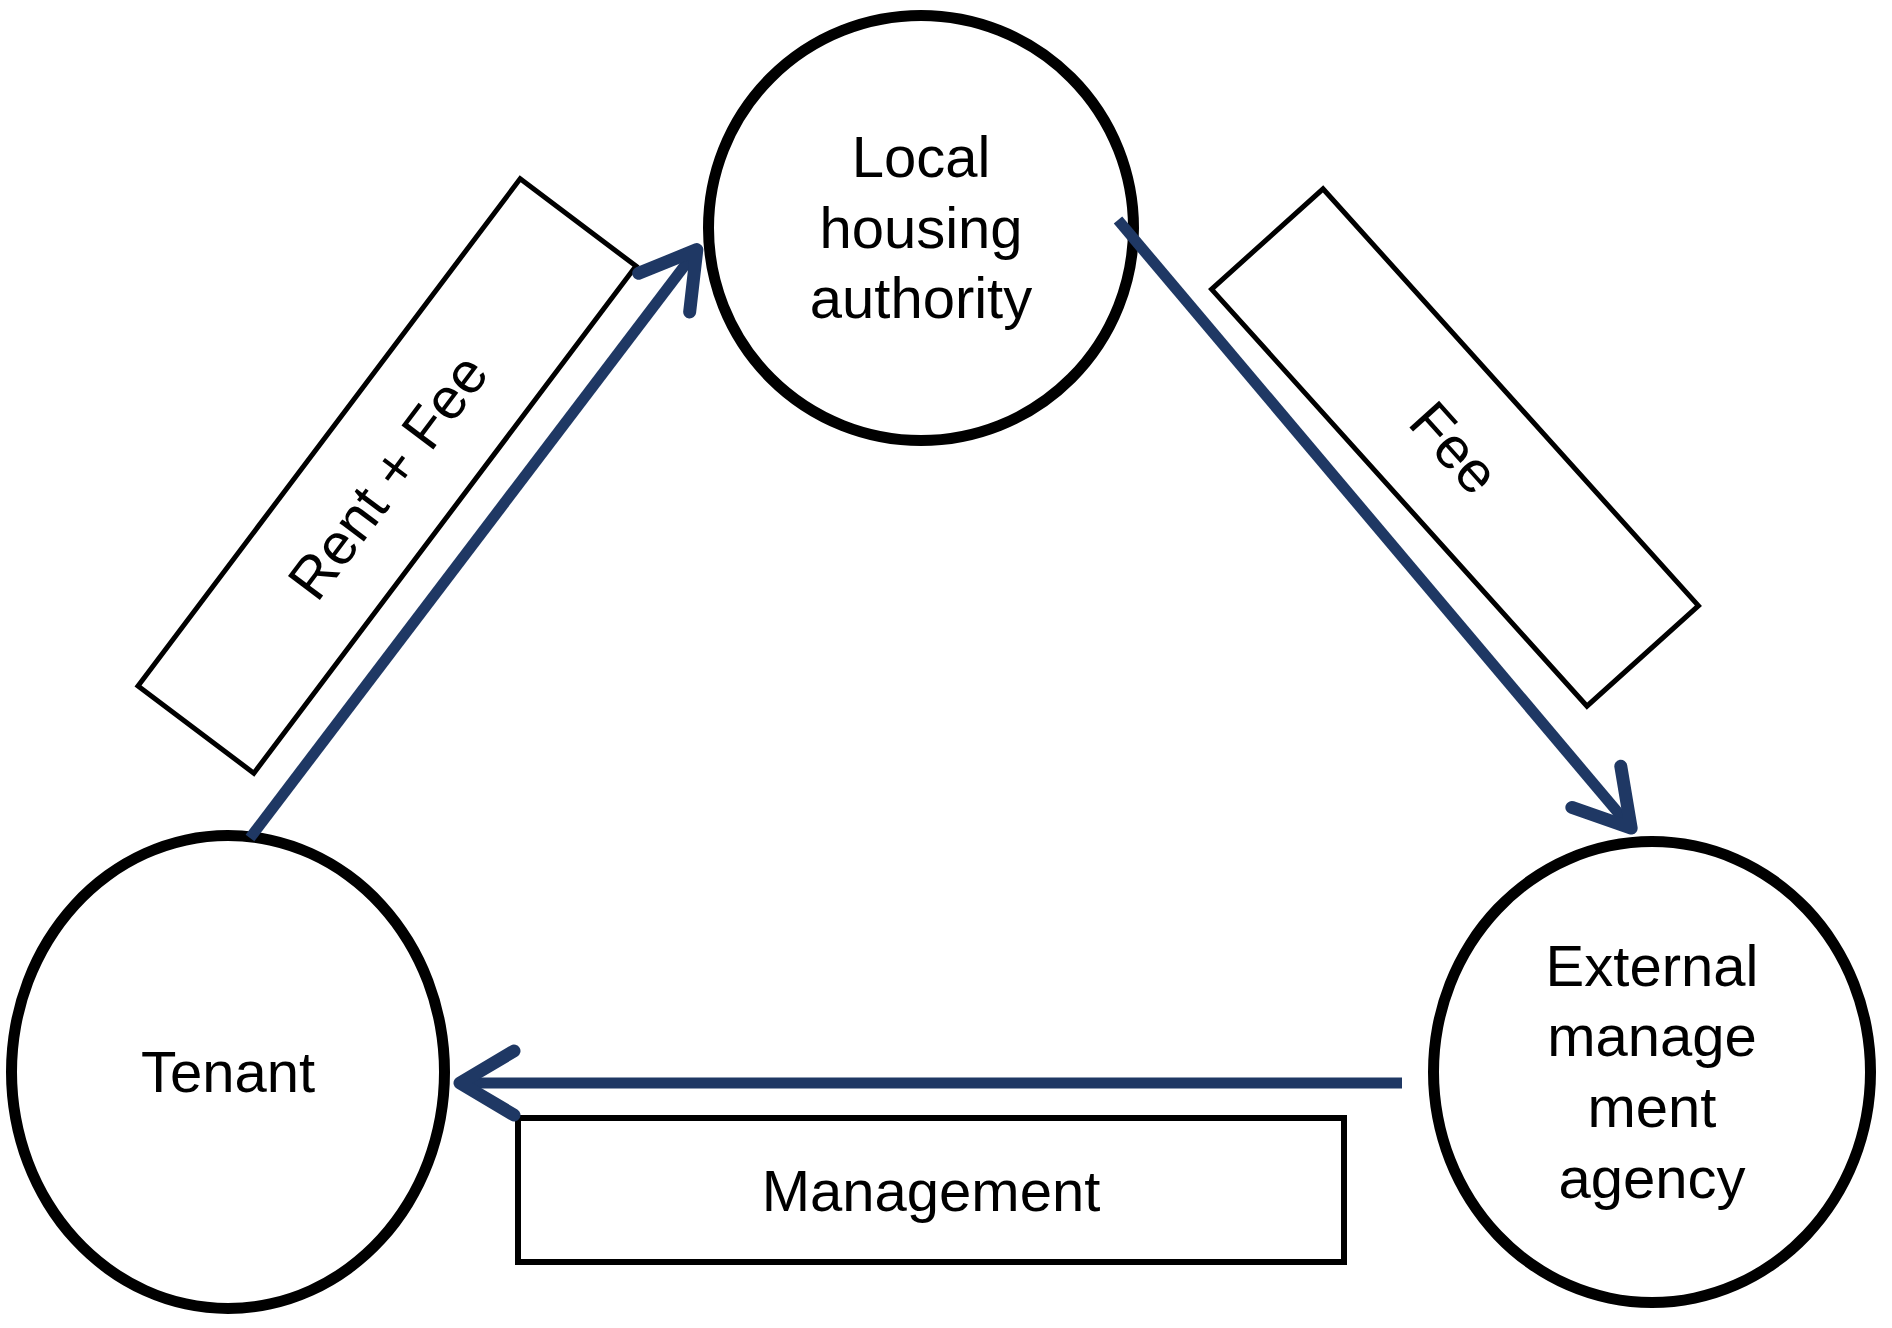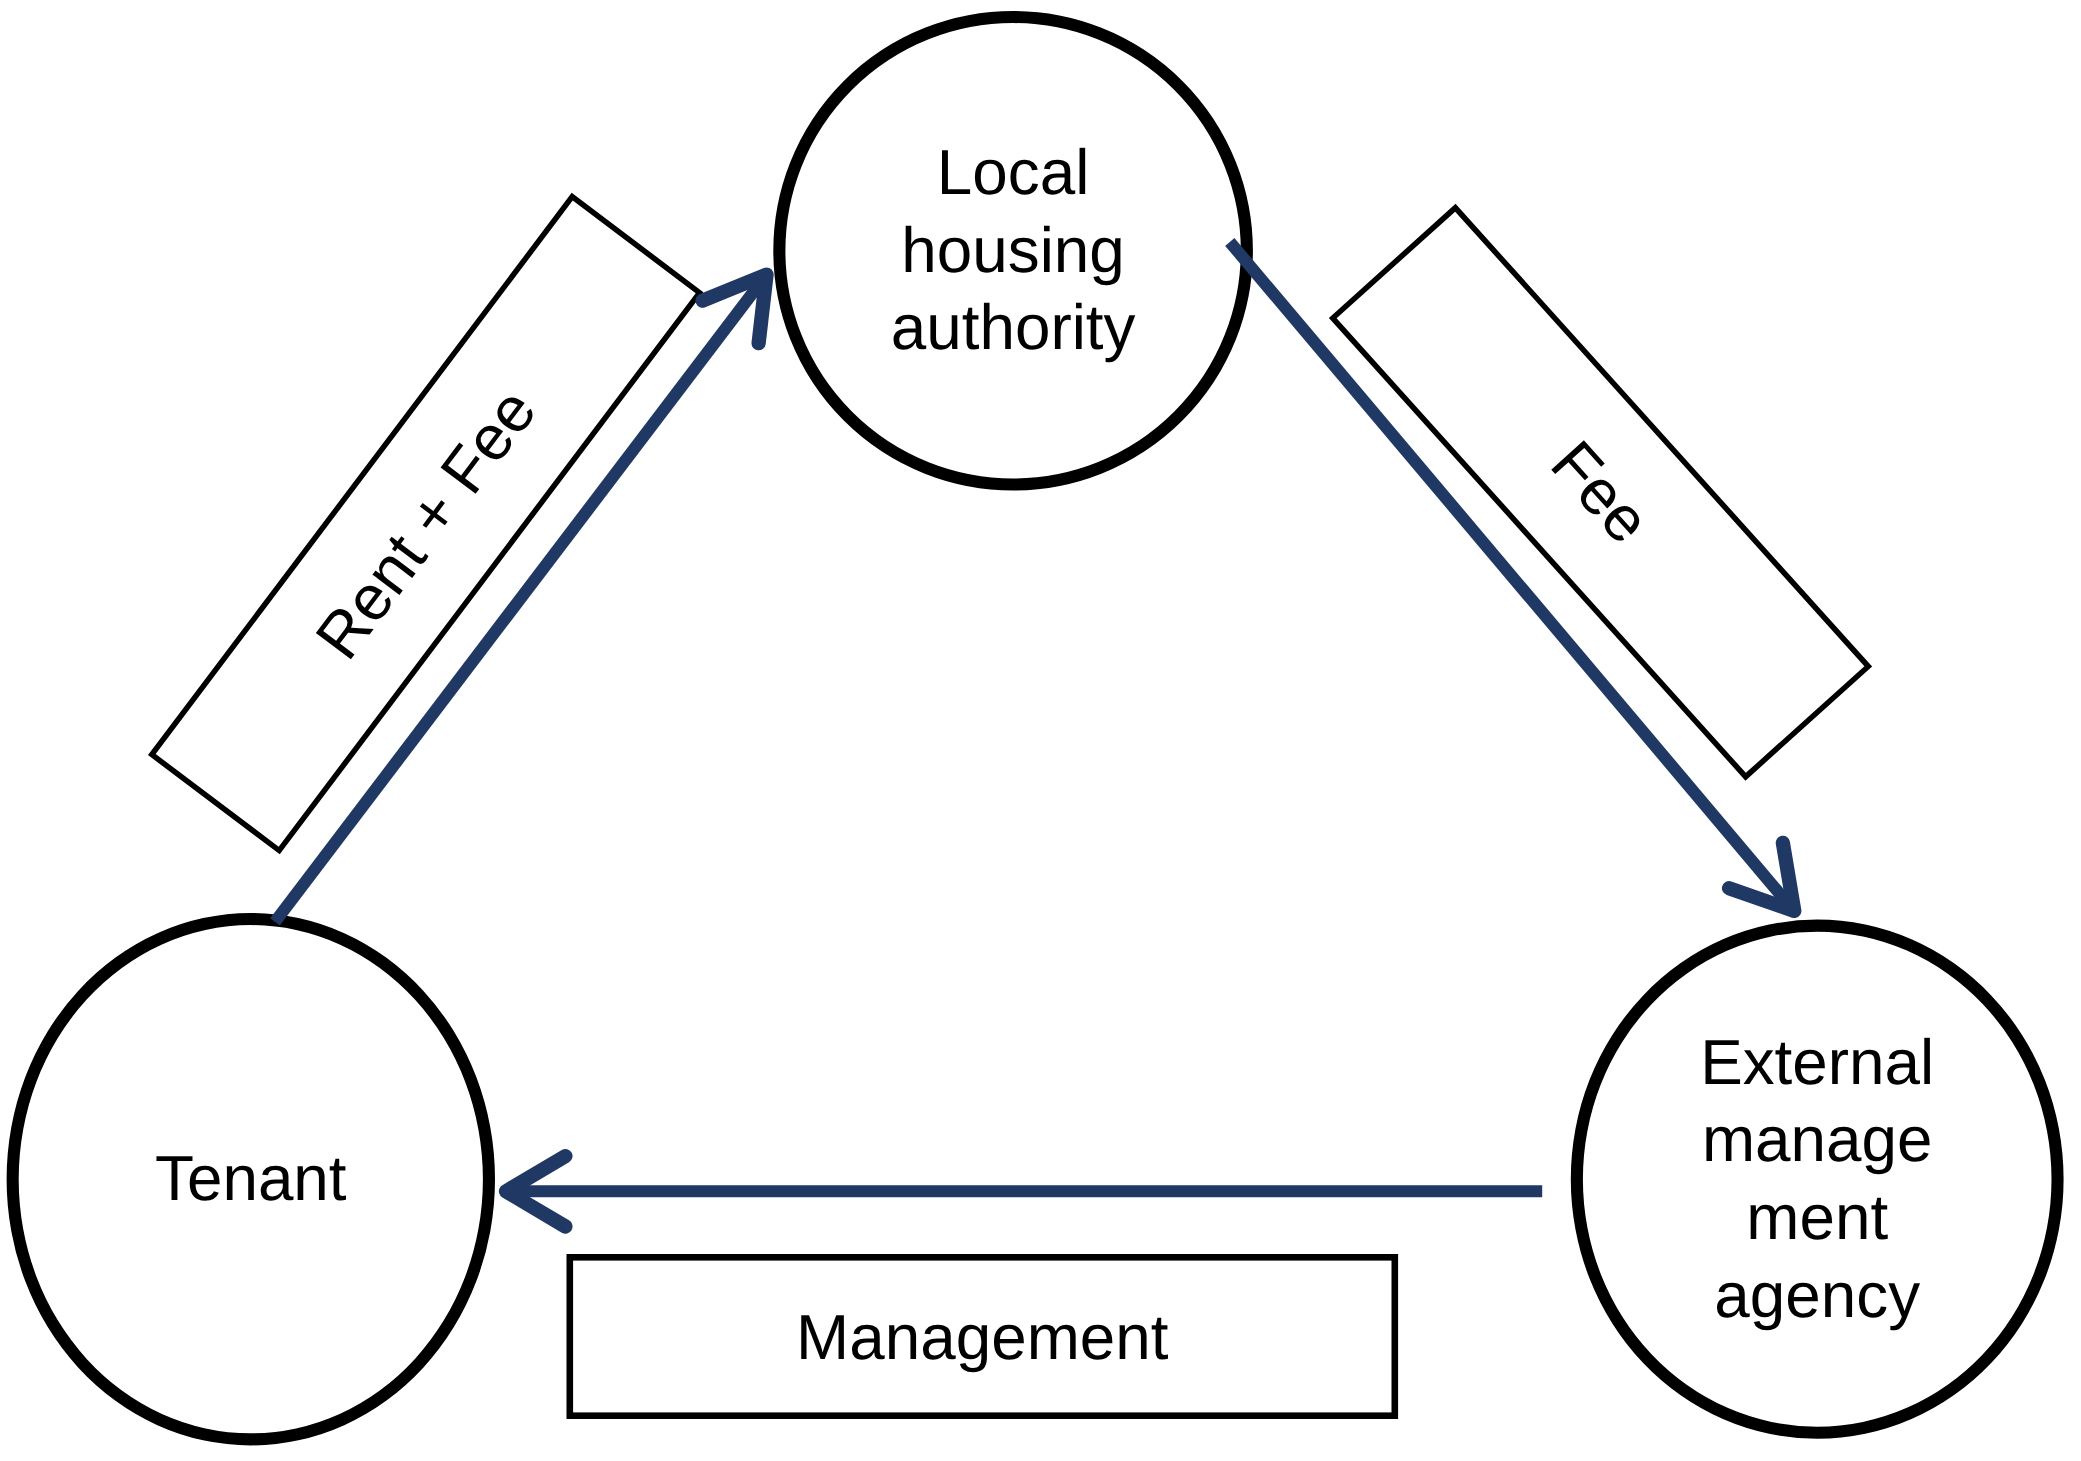--- a/index.html
+++ b/index.html
@@ -58,24 +58,23 @@
   .box-fee {
     left: 1172px;
     top: 370px;
     width: 566px;
     height: 155px;
     transform: rotate(48deg);
   }
   .box-management {
     left: 515px;
     top: 1115px;
-    width: 756px;
+    width: 832px;
     height: 150px;
     border-width: 6px;
-    margin-top: 25px;
   }
   .node-lha {
     left: 703px;
     top: 10px;
     width: 436px;
     height: 436px;
   }
   .node-tenant {
     left: 6px;
     top: 830px;

